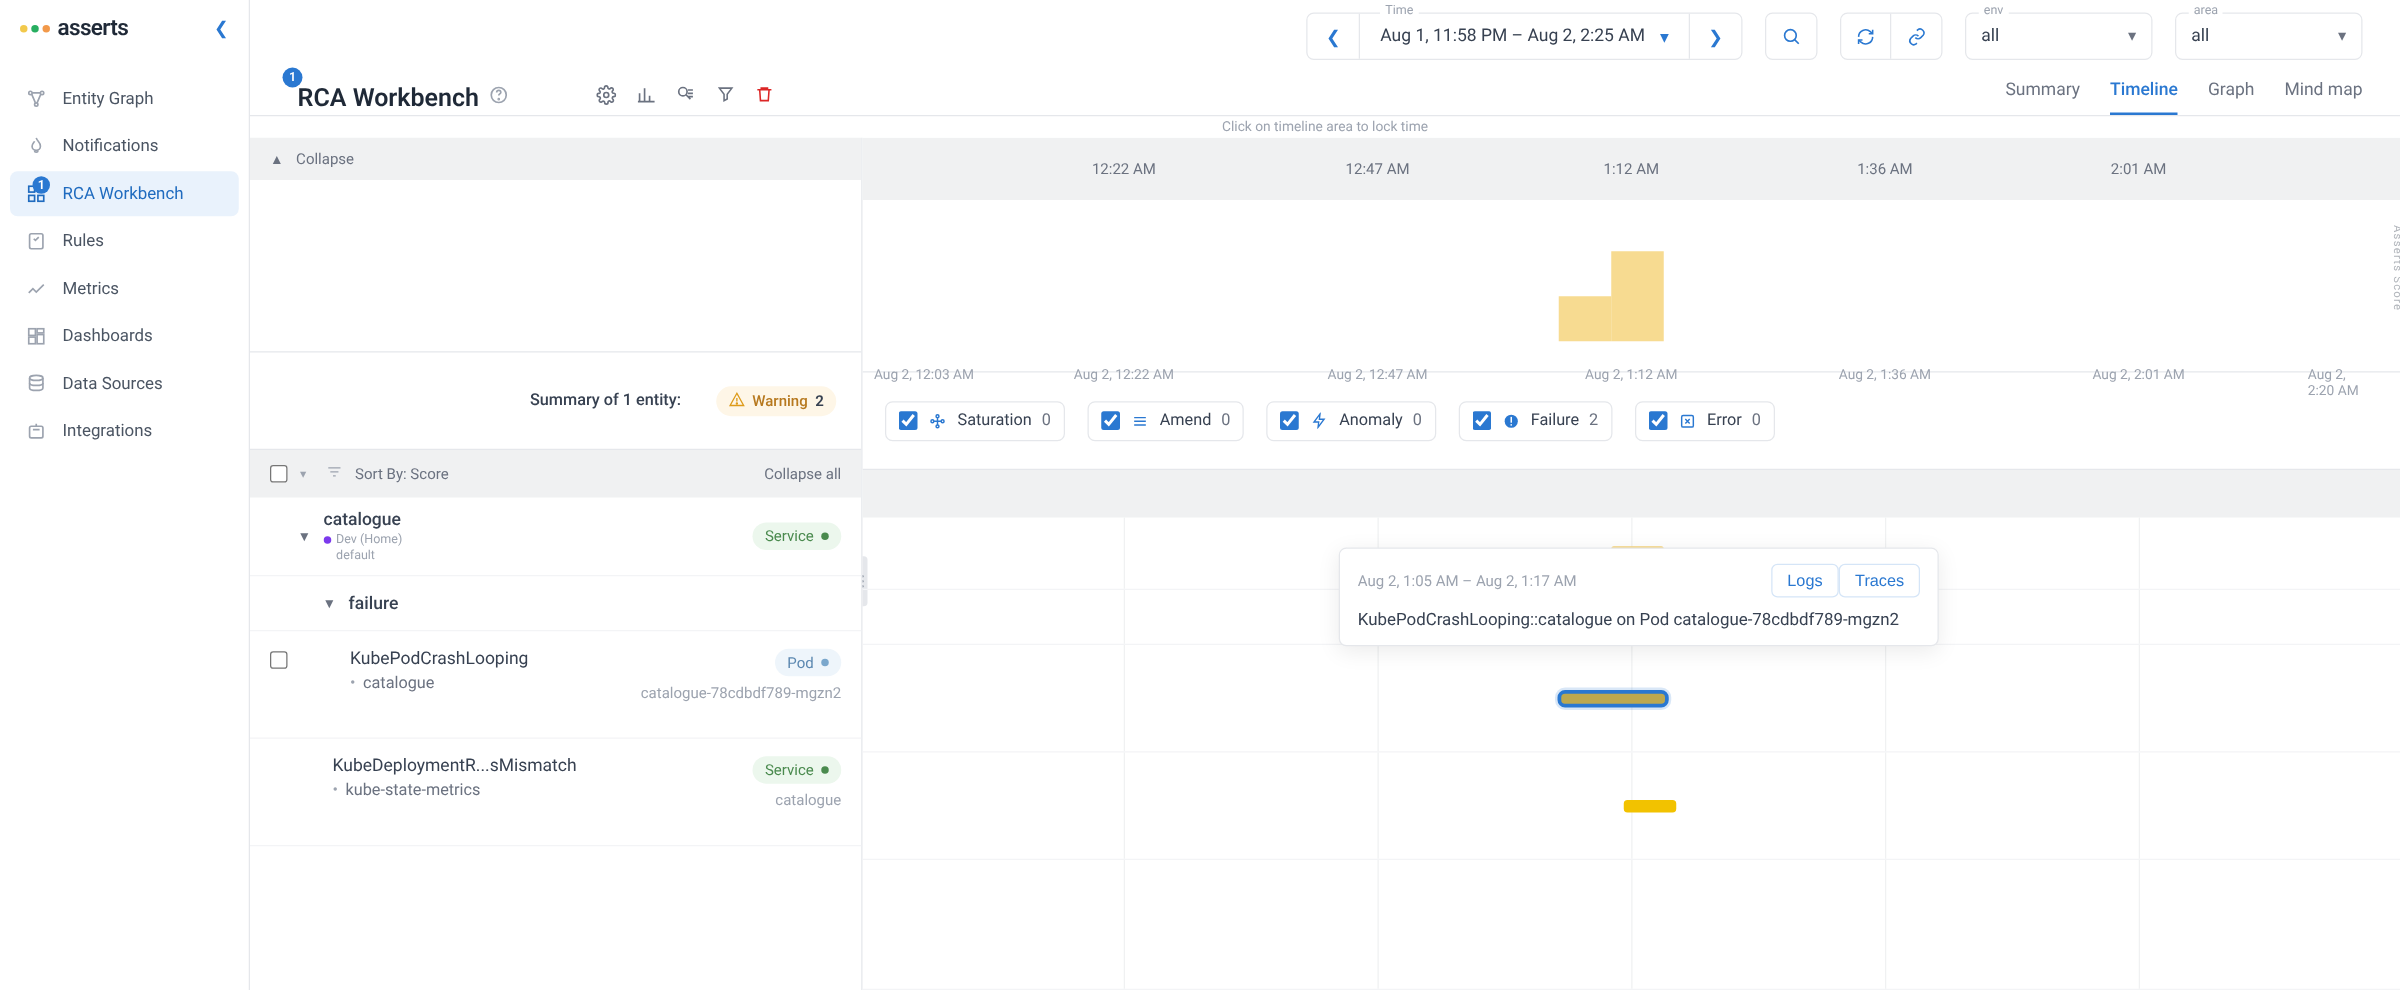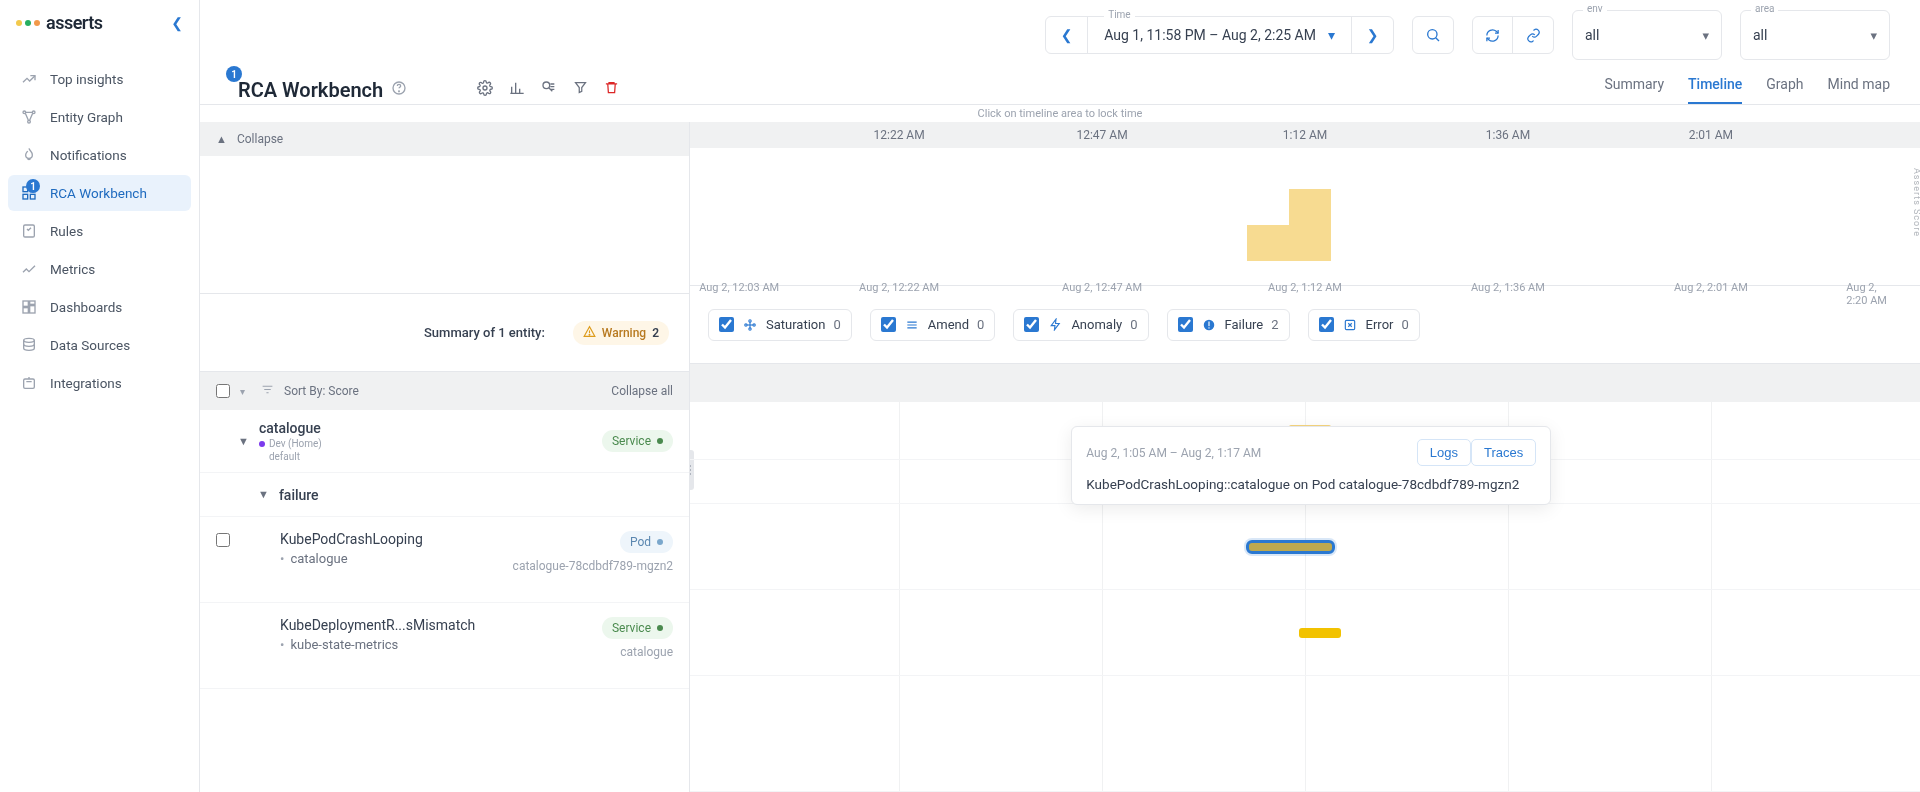--- a/index.html
+++ b/index.html
@@ -202,21 +202,21 @@
       align-items: center;
       justify-content: center;
       color: #2a78d1;
       cursor: pointer;
     }
     .tp-actions div:first-child { border-right: 1px solid #e5e7eb; }
 
     .env-select {
       border: 1px solid #e5e7eb;
       border-radius: 6px;
-      height: 50px;
+      height: 38px;
       margin-left: 6px;
       position: relative;
       display: flex;
       align-items: center;
       padding: 0 12px;
       min-width: 150px;
       cursor: pointer;
     }
     .env-select .es-label {
       position: absolute;
@@ -452,21 +452,21 @@
     .item-labels { display: flex; flex-direction: column; gap: 4px; margin-left: 10px; flex: 1; }
     .item-name { font-size: 14px; color: #374151; }
     .item-sub { font-size: 13px; color: #6b7280; display: flex; align-items: center; gap: 6px; }
     .item-sub .bullet { color: #9ca3af; }
     .item-right { margin-left: auto; display: flex; flex-direction: column; align-items: flex-end; gap: 6px; }
     .item-idtext { font-size: 12px; color: #9ca3af; }
 
     
     .rp-timeaxis {
       background: #f0f1f2;
-      height: 26px;
+      height: 50px;
       display: flex;
       align-items: center;
       font-size: 12px;
       color: #6b7280;
       position: relative;
     }
     .rp-timeaxis .tl {
       position: absolute;
       transform: translateX(-50%);
     }
@@ -636,29 +636,20 @@
     <div class="sidebar-logo-row">
       <div class="logo-dots">
         <span class="d1"></span>
           <span class="d2"></span>
           <span class="d3"></span>
       </div>
       <span class="logo-text">asserts</span>
       <span class="sidebar-collapse">❮</span>
     </div>
     <nav class="nav">
-      <div class="nav-item">
-        <span class="nav-icon">
-          <svg width="16" height="16" viewBox="0 0 24 24" fill="none" stroke="currentColor" stroke-width="2">
-              <polyline points="3 17 9 11 13 15 21 7"></polyline>
-              <polyline points="14 7 21 7 21 14"></polyline>
-            </svg>
-        </span>
-        <span>Top insights</span>
-      </div>
       <div class="nav-item">
         <span class="nav-icon">
           <svg width="16" height="16" viewBox="0 0 24 24" fill="none" stroke="currentColor" stroke-width="2">
               <circle cx="5" cy="5" r="2"></circle>
               <circle cx="19" cy="5" r="2"></circle>
               <circle cx="12" cy="19" r="2"></circle>
               <path d="M6.5 6.5L11 17M17.5 6.5L13 17M7 5h10"></path>
             </svg>
         </span>
         <span>Entity Graph</span>
@@ -902,21 +893,21 @@
             <div class="item-right">
               <span class="entity-chip chip-pod">
                 <span>Pod</span>
                 <span class="chipdot"></span>
               </span>
               <span class="item-idtext">catalogue-78cdbdf789-mgzn2</span>
             </div>
           </div>
 
           <div class="item-row" style="padding-left:56px">
-            <div class="item-labels" style="margin-left:24px">
+            <div class="item-labels" style="margin-left:10px">
               <span class="item-name">KubeDeploymentR...sMismatch</span>
               <span class="item-sub">
                 <span class="bullet">•</span>
                 <span>kube-state-metrics</span>
               </span>
             </div>
             <div class="item-right">
               <span class="entity-chip chip-service">
                 <span>Service</span>
                 <span class="chipdot"></span>

